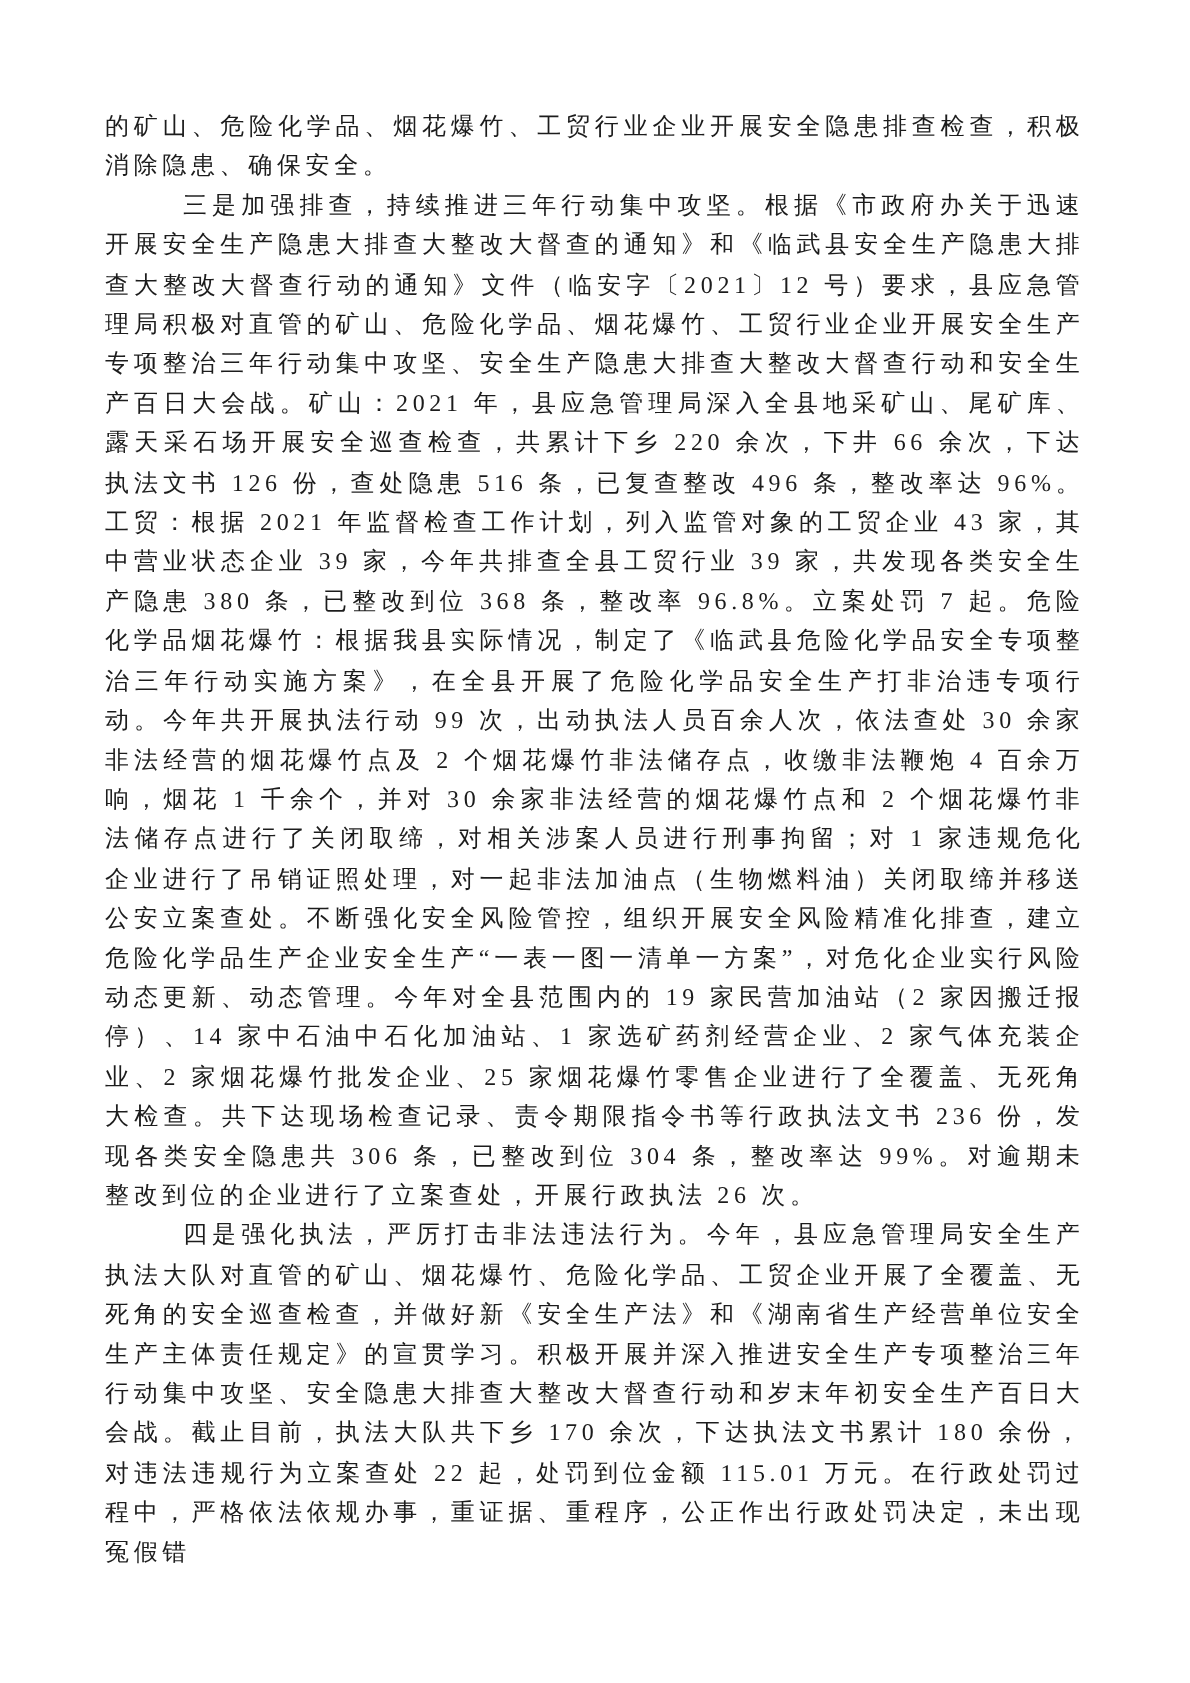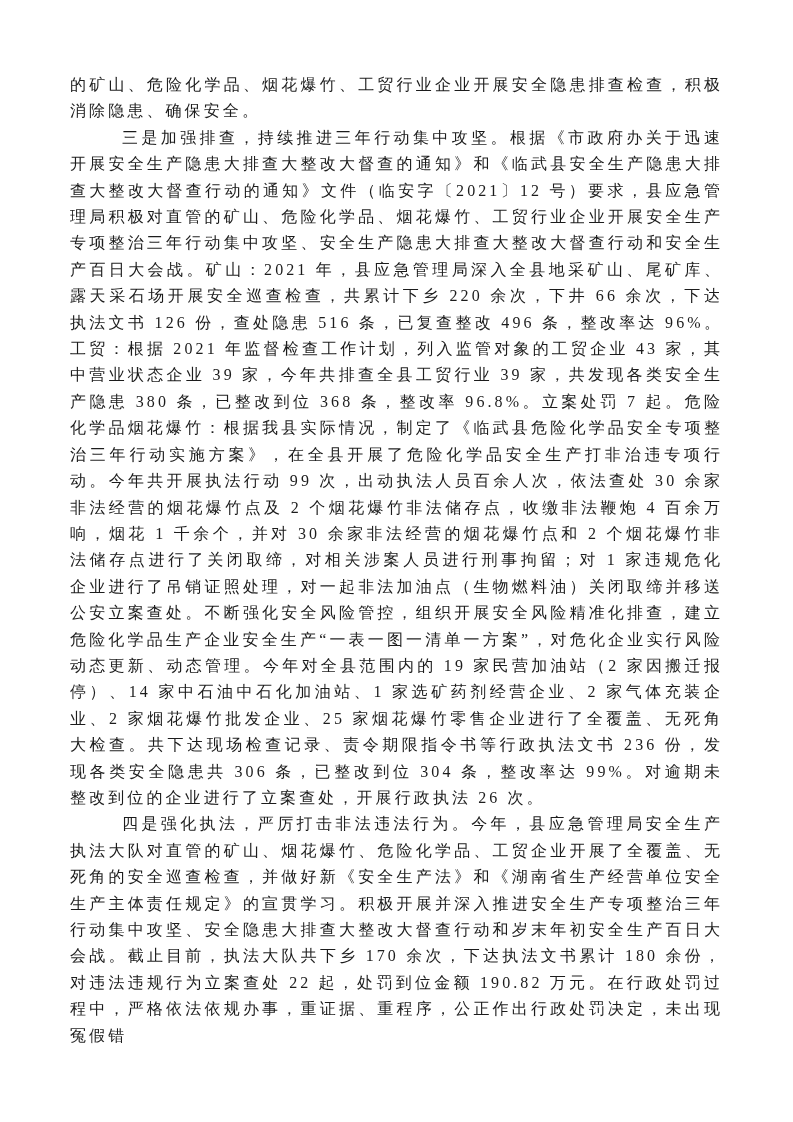--- a/index.html
+++ b/index.html
@@ -44,15 +44,15 @@
     text-indent: 0;
   }
 </style>
 </head>
 <body style="background: rgb(255, 255, 255);">
 
 <div class="sheet">
   <div class="text-block" style="color: rgb(28, 28, 28);">
     <p class="para continuation">的矿山、危险化学品、烟花爆竹、工贸行业企业开展安全隐患排查检查，积极消除隐患、确保安全。</p>
     <p class="para">三是加强排查，持续推进三年行动集中攻坚。根据《市政府办关于迅速开展安全生产隐患大排查大整改大督查的通知》和《临武县安全生产隐患大排查大整改大督查行动的通知》文件（临安字〔2021〕12 号）要求，县应急管理局积极对直管的矿山、危险化学品、烟花爆竹、工贸行业企业开展安全生产专项整治三年行动集中攻坚、安全生产隐患大排查大整改大督查行动和安全生产百日大会战。矿山：2021 年，县应急管理局深入全县地采矿山、尾矿库、露天采石场开展安全巡查检查，共累计下乡 220 余次，下井 66 余次，下达执法文书 126 份，查处隐患 516 条，已复查整改 496 条，整改率达 96%。工贸：根据 2021 年监督检查工作计划，列入监管对象的工贸企业 43 家，其中营业状态企业 39 家，今年共排查全县工贸行业 39 家，共发现各类安全生产隐患 380 条，已整改到位 368 条，整改率 96.8%。立案处罚 7 起。危险化学品烟花爆竹：根据我县实际情况，制定了《临武县危险化学品安全专项整治三年行动实施方案》，在全县开展了危险化学品安全生产打非治违专项行动。今年共开展执法行动 99 次，出动执法人员百余人次，依法查处 30 余家非法经营的烟花爆竹点及 2 个烟花爆竹非法储存点，收缴非法鞭炮 4 百余万响，烟花 1 千余个，并对 30 余家非法经营的烟花爆竹点和 2 个烟花爆竹非法储存点进行了关闭取缔，对相关涉案人员进行刑事拘留；对 1 家违规危化企业进行了吊销证照处理，对一起非法加油点（生物燃料油）关闭取缔并移送公安立案查处。不断强化安全风险管控，组织开展安全风险精准化排查，建立危险化学品生产企业安全生产“一表一图一清单一方案”，对危化企业实行风险动态更新、动态管理。今年对全县范围内的 19 家民营加油站（2 家因搬迁报停）、14 家中石油中石化加油站、1 家选矿药剂经营企业、2 家气体充装企业、2 家烟花爆竹批发企业、25 家烟花爆竹零售企业进行了全覆盖、无死角大检查。共下达现场检查记录、责令期限指令书等行政执法文书 236 份，发现各类安全隐患共 306 条，已整改到位 304 条，整改率达 99%。对逾期未整改到位的企业进行了立案查处，开展行政执法 26 次。</p>
-    <p class="para">四是强化执法，严厉打击非法违法行为。今年，县应急管理局安全生产执法大队对直管的矿山、烟花爆竹、危险化学品、工贸企业开展了全覆盖、无死角的安全巡查检查，并做好新《安全生产法》和《湖南省生产经营单位安全生产主体责任规定》的宣贯学习。积极开展并深入推进安全生产专项整治三年行动集中攻坚、安全隐患大排查大整改大督查行动和岁末年初安全生产百日大会战。截止目前，执法大队共下乡 170 余次，下达执法文书累计 180 余份，对违法违规行为立案查处 22 起，处罚到位金额 190.82 万元。在行政处罚过程中，严格依法依规办事，重证据、重程序，公正作出行政处罚决定，未出现冤假错</p>
+    <p class="para">四是强化执法，严厉打击非法违法行为。今年，县应急管理局安全生产执法大队对直管的矿山、烟花爆竹、危险化学品、工贸企业开展了全覆盖、无死角的安全巡查检查，并做好新《安全生产法》和《湖南省生产经营单位安全生产主体责任规定》的宣贯学习。积极开展并深入推进安全生产专项整治三年行动集中攻坚、安全隐患大排查大整改大督查行动和岁末年初安全生产百日大会战。截止目前，执法大队共下乡 170 余次，下达执法文书累计 180 余份，对违法违规行为立案查处 22 起，处罚到位金额 115.01 万元。在行政处罚过程中，严格依法依规办事，重证据、重程序，公正作出行政处罚决定，未出现冤假错</p>
   </div>
 </div>
 
 </body></html>

